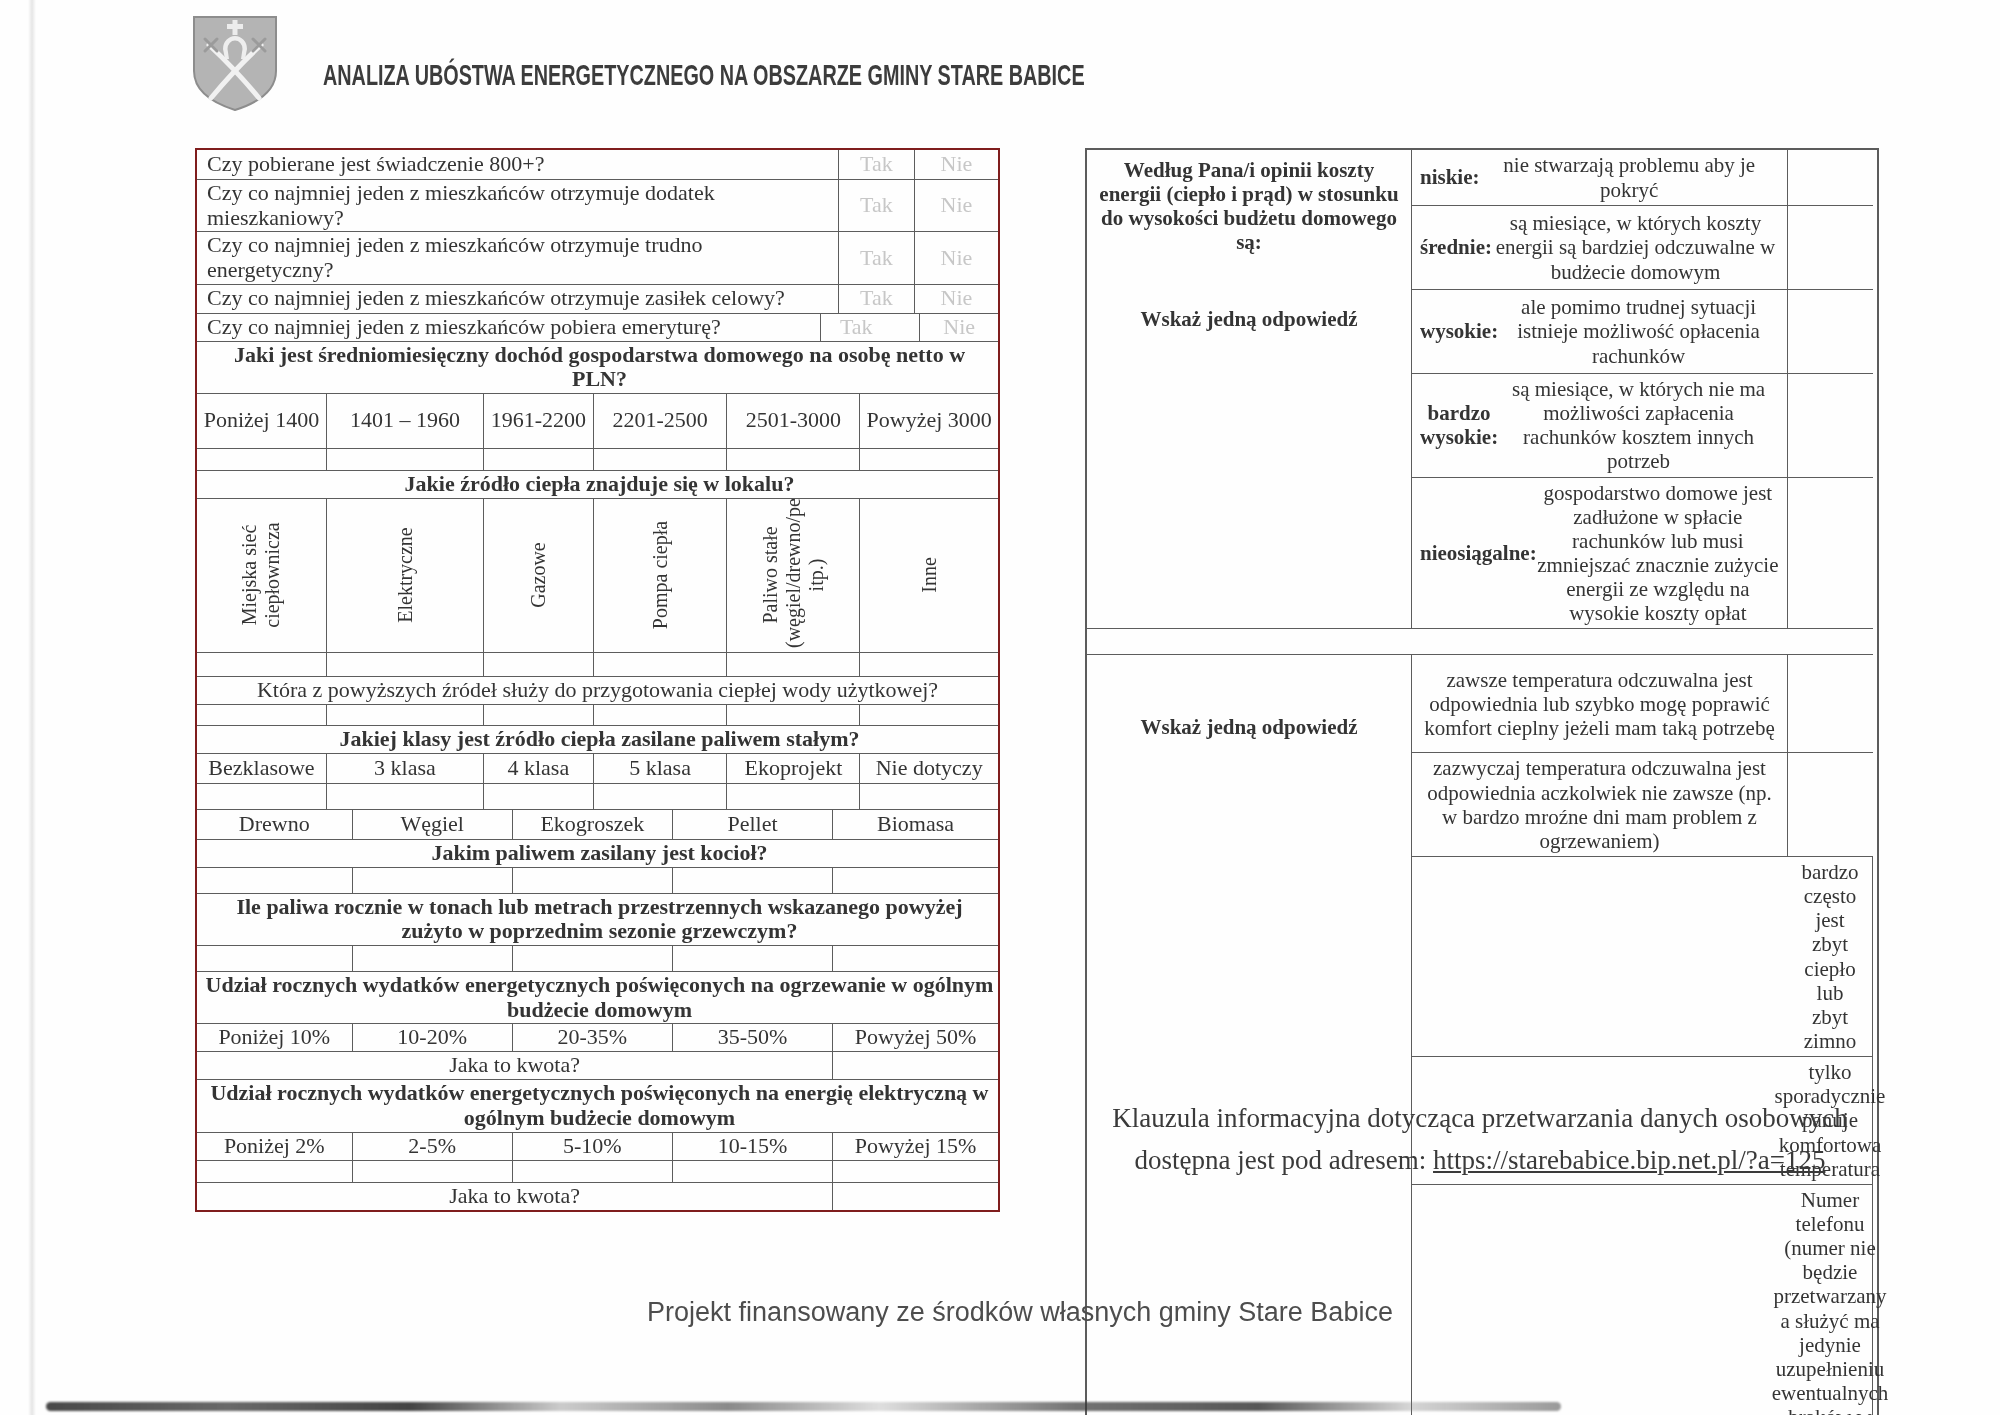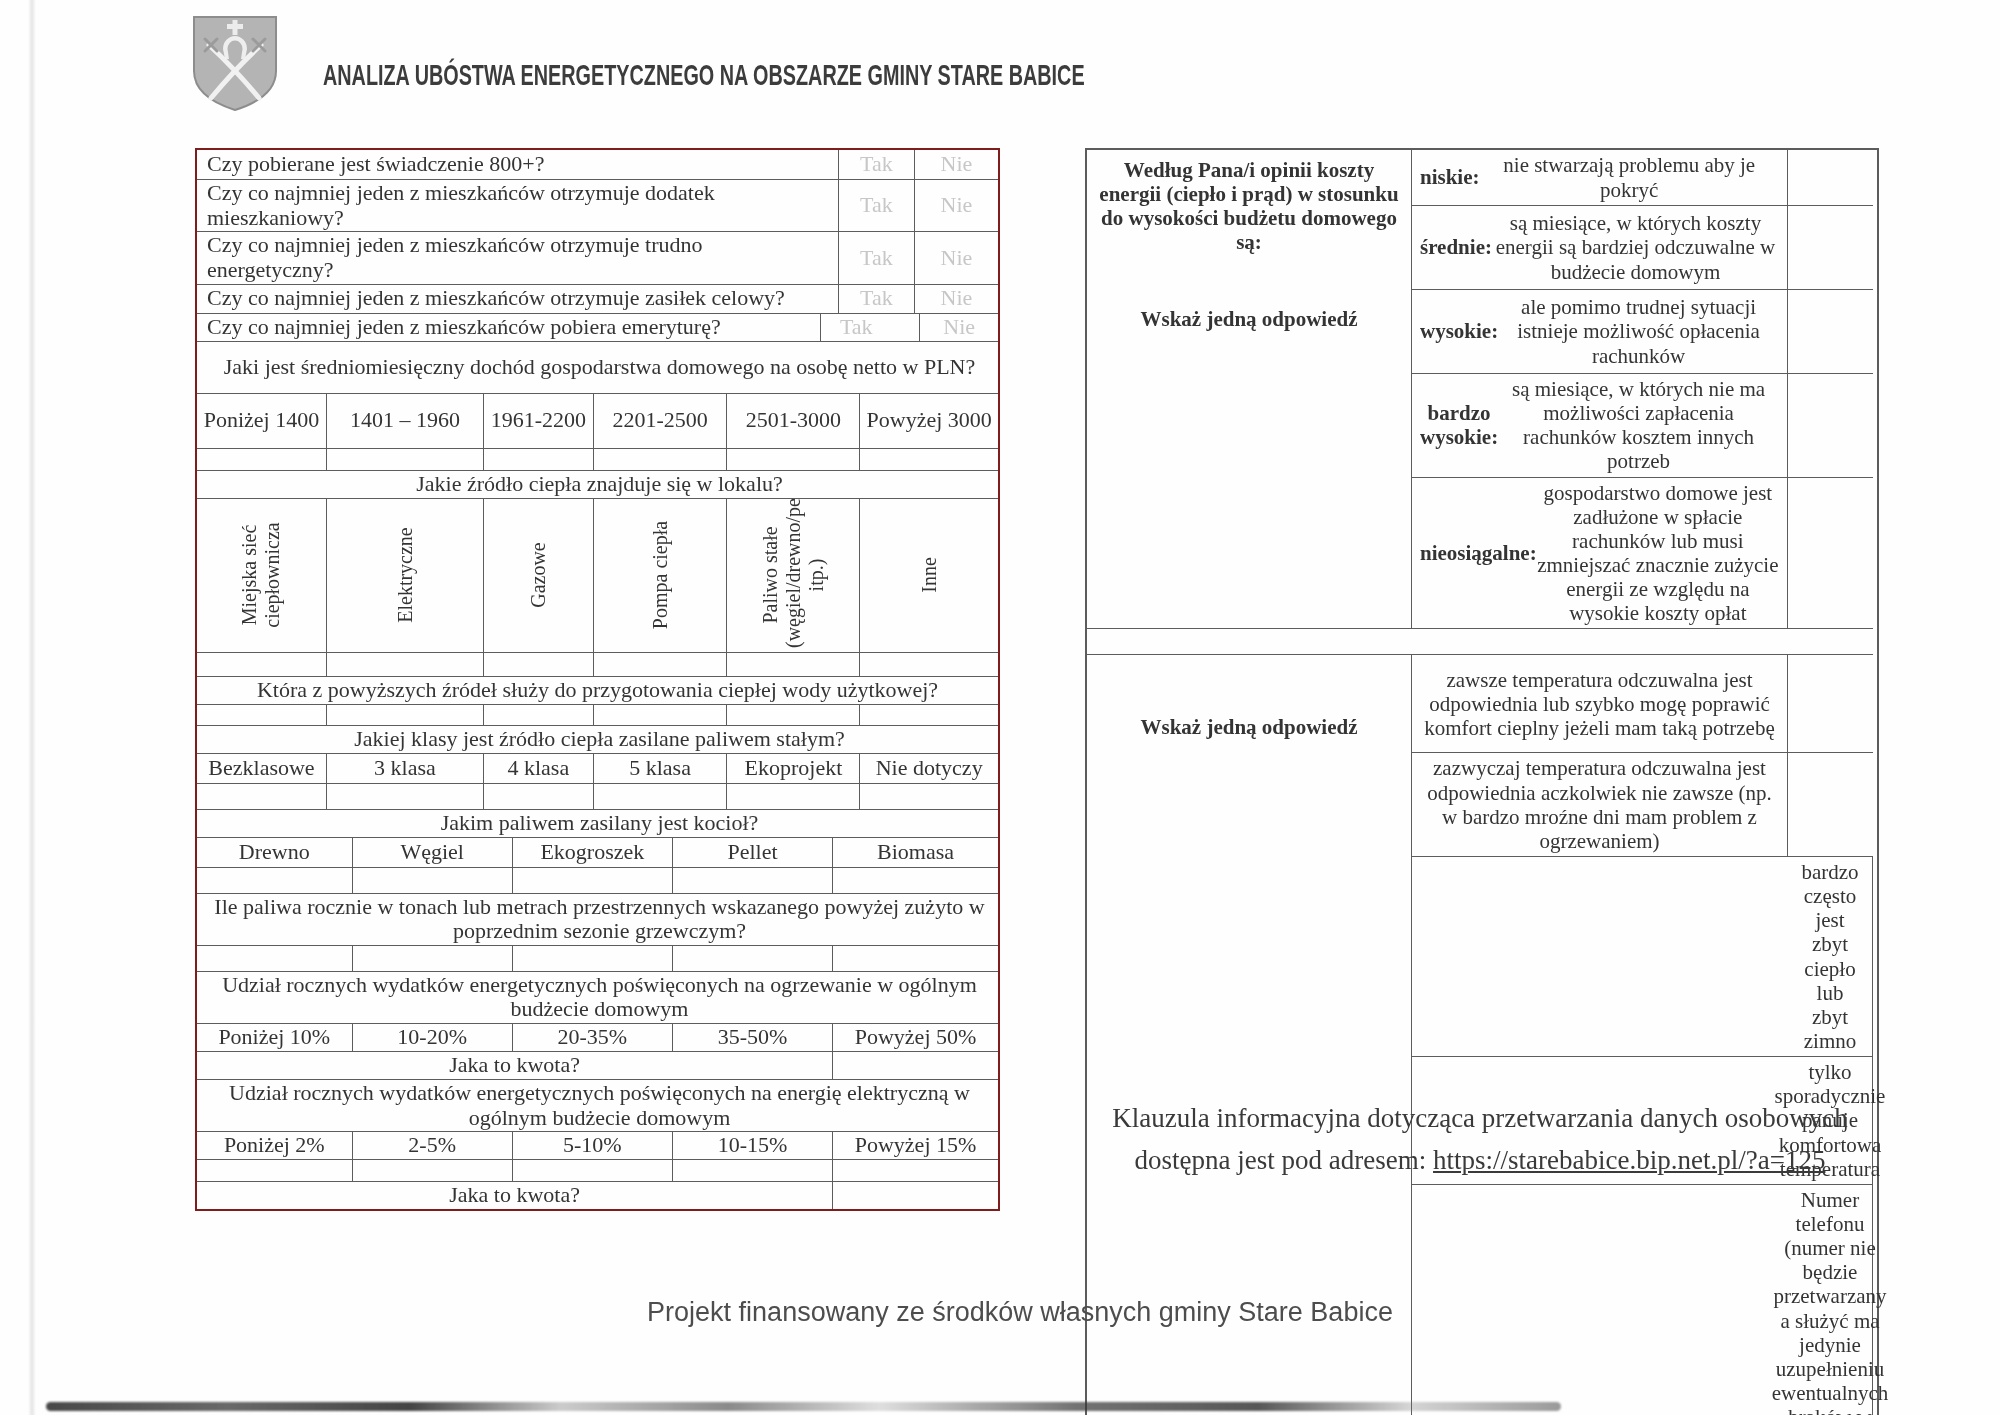--- a/index.html
+++ b/index.html
@@ -20,21 +20,21 @@
      color:#3c3c3c;white-space:nowrap;transform:scaleX(.66);transform-origin:left center;}
   
   .ltable{position:absolute;left:195px;top:148px;width:801px;border:2px solid #7f1d1d;font-size:22px;line-height:1.12;}
   .lrow{display:flex;box-sizing:border-box;border-top:1px solid #5c5c5c;align-items:stretch;}
   .lrow:first-child{border-top:none;}
   .lcell{box-sizing:border-box;border-left:1px solid #5c5c5c;display:flex;align-items:center;justify-content:center;
          text-align:center;padding:1px 4px;overflow:hidden;position:relative;}
   .lcell:first-child{border-left:none;}
   .lcell.q{justify-content:flex-start;text-align:left;padding-left:10px;}
   .lcell.faded{color:#c7c7c7;}
-  .lrow.head .lcell{font-weight:normal;padding-left:8px;}
+  .lrow.head .lcell{font-weight:bold;padding-left:8px;}
   .vwrap{position:absolute;left:50%;top:50%;width:146px;transform:translate(-50%,-50%) rotate(-90deg);
          text-align:center;font-size:20px;line-height:1.15;}
   .rtable{position:absolute;left:1085px;top:148px;width:790px;border:2px solid #5c5c5c;
           display:grid;grid-template-columns:325px 376px 85px;font-size:21px;line-height:1.15;}
   .rcell{box-sizing:border-box;display:flex;align-items:center;justify-content:center;
          text-align:center;padding:3px 8px;}
   .rcell.br{border-right:1px solid #5c5c5c;}
   .rcell.bb{border-bottom:1px solid #5c5c5c;}
   .rcell.qcol{flex-direction:column;justify-content:flex-start;padding-top:8px;font-weight:bold;}
   .rcell.qcol .instr{margin-top:52px;}
@@ -164,29 +164,29 @@
         <div class="lcell" style="width: 17.3%;">Nie dotyczy</div>
       </div>
       <div class="lrow" style="min-height: 26px;">
         <div class="lcell" style="width: 16.1%;"></div>
         <div class="lcell" style="width: 19.6%;"></div>
         <div class="lcell" style="width: 13.7%;"></div>
         <div class="lcell" style="width: 16.7%;"></div>
         <div class="lcell" style="width: 16.6%;"></div>
         <div class="lcell" style="width: 17.3%;"></div>
       </div>
-      <div class="lrow head" style="min-height: 28px;">
-        <div class="lcell" style="width: 100%;">Jakim paliwem zasilany jest kocioł?</div>
-      </div>
       <div class="lrow" style="min-height: 30px;">
         <div class="lcell" style="width: 19.3%;">Drewno</div>
         <div class="lcell" style="width: 20%;">Węgiel</div>
         <div class="lcell" style="width: 20%;">Ekogroszek</div>
         <div class="lcell" style="width: 20%;">Pellet</div>
         <div class="lcell" style="width: 20.7%;">Biomasa</div>
+      </div>
+      <div class="lrow head" style="min-height: 28px;">
+        <div class="lcell" style="width: 100%;">Jakim paliwem zasilany jest kocioł?</div>
       </div>
       <div class="lrow" style="min-height: 26px;">
         <div class="lcell" style="width: 19.3%;"></div>
         <div class="lcell" style="width: 20%;"></div>
         <div class="lcell" style="width: 20%;"></div>
         <div class="lcell" style="width: 20%;"></div>
         <div class="lcell" style="width: 20.7%;"></div>
       </div>
       <div class="lrow head" style="min-height: 50px;">
         <div class="lcell" style="width: 100%;">Ile paliwa rocznie w tonach lub metrach przestrzennych wskazanego powyżej zużyto w poprzednim sezonie grzewczym?</div>

